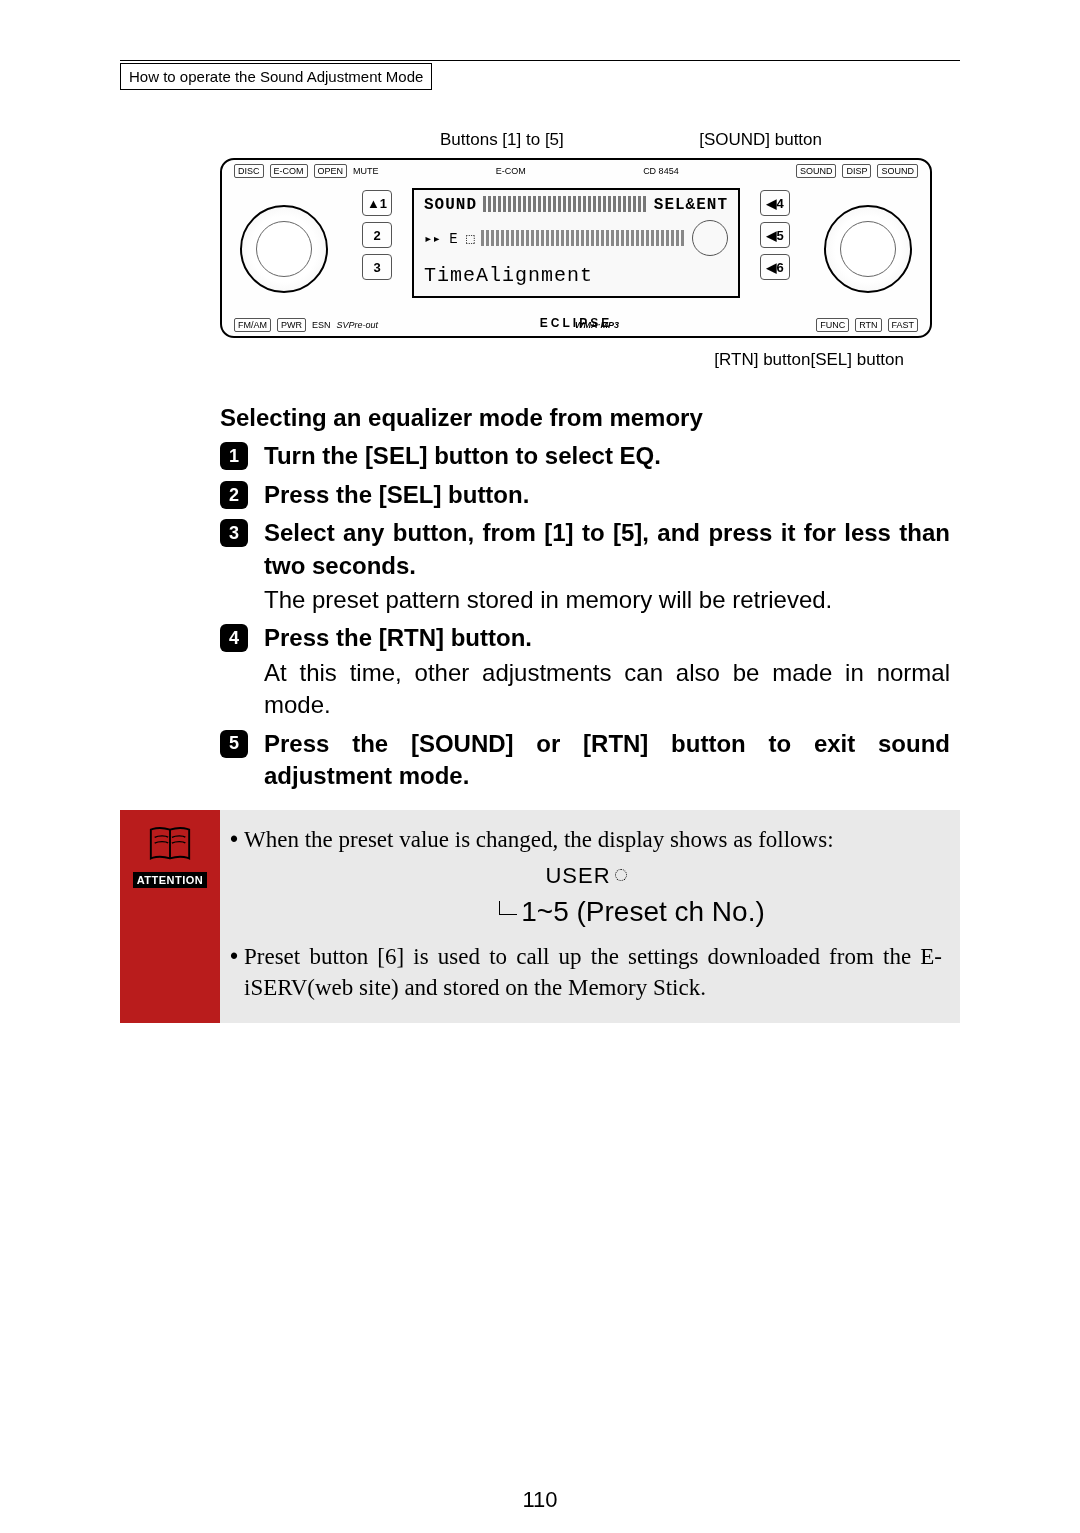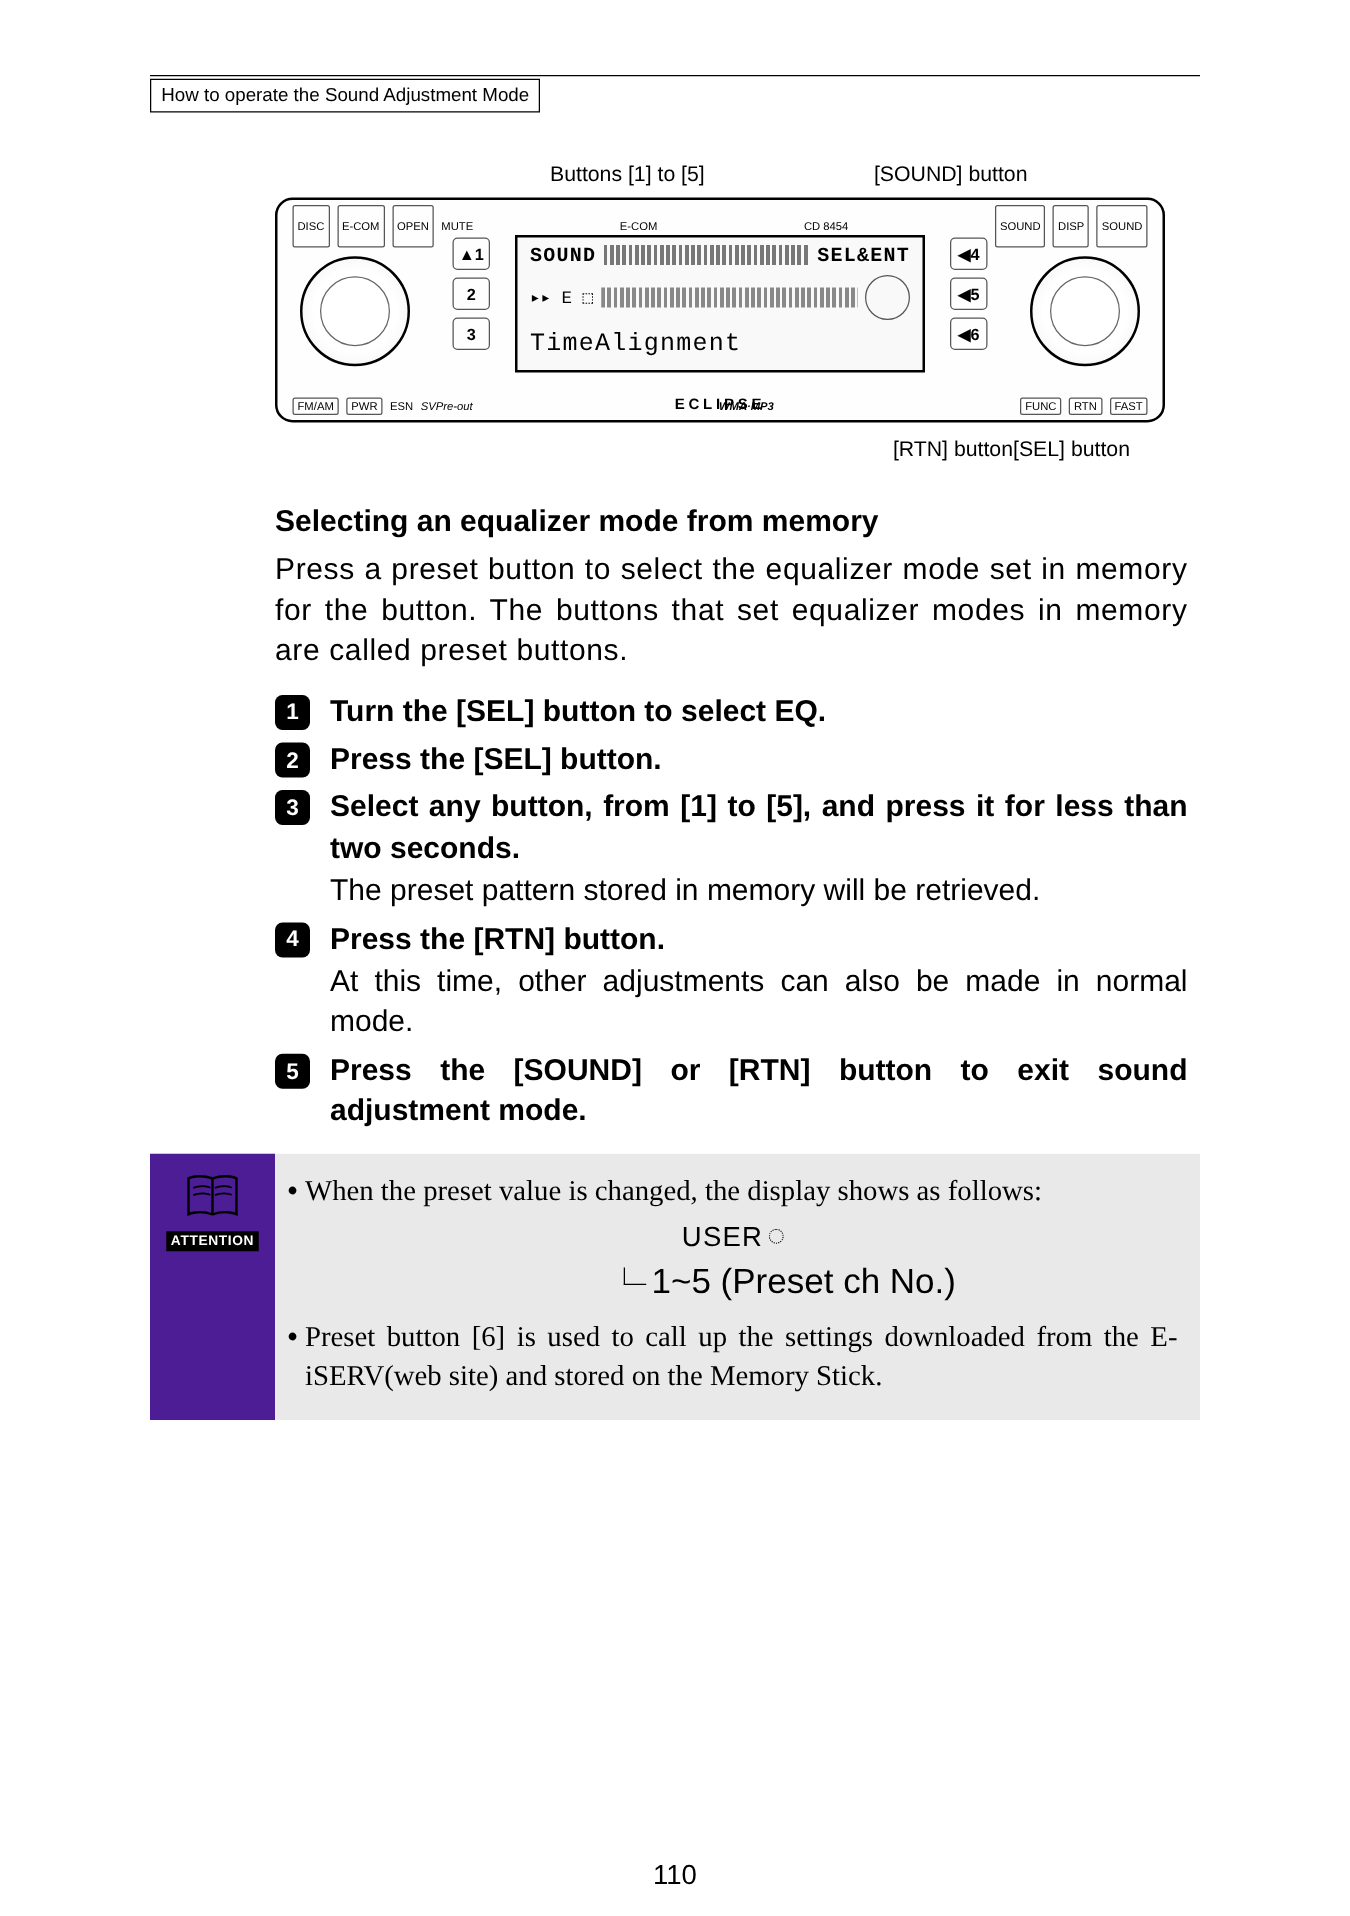--- a/index.html
+++ b/index.html
@@ -125,21 +125,21 @@
   .toprow-labels {
     position: absolute;
     top: 4px; left: 12px; right: 12px;
     display: flex;
     gap: 6px;
     font-size: 9px;
     align-items: center;
   }
   .toprow-labels .chip {
     border: 1px solid #555;
-    padding: 11px 3px;
+    padding: 1px 3px;
     border-radius: 2px;
   }
   .toprow-labels .spacer { flex: 1; }
   .bottomrow-labels {
     position: absolute;
     bottom: 4px; left: 12px; right: 12px;
     display: flex; gap: 6px; font-size: 9px; align-items: center;
   }
   .bottomrow-labels .chip {
     border: 1px solid #555;
@@ -202,21 +202,21 @@
   }
 
   .attention-block {
     display: flex;
     margin-top: 18px;
     align-items: stretch;
     background: #e9e9e9;
   }
   .attention-side {
     width: 100px;
-    background: #4c1d95;
+    background: #b91c1c;
     display: flex;
     flex-direction: column;
     align-items: center;
     justify-content: flex-start;
     padding-top: 12px;
   }
   .attention-side svg { width: 46px; height: 46px; }
   .attention-label {
     font-size: 11px;
     font-weight: bold;
@@ -351,21 +351,20 @@
     </div>
 
     <div class="callouts-bottom">
       <span>[RTN] button</span>
       <span>[SEL] button</span>
     </div>
   </div>
 
   <div class="body-text">
     <div class="section-title">Selecting an equalizer mode from memory</div>
-    <div class="intro">Press a preset button to select the equalizer mode set in memory for the button. The buttons that set equalizer modes in memory are called preset buttons.</div>
 
     <ol class="steps">
       <li>
         <span class="num">1</span>
         <span class="bold">Turn the [SEL] button to select EQ.</span>
       </li>
       <li>
         <span class="num">2</span>
         <span class="bold">Press the [SEL] button.</span>
       </li>

